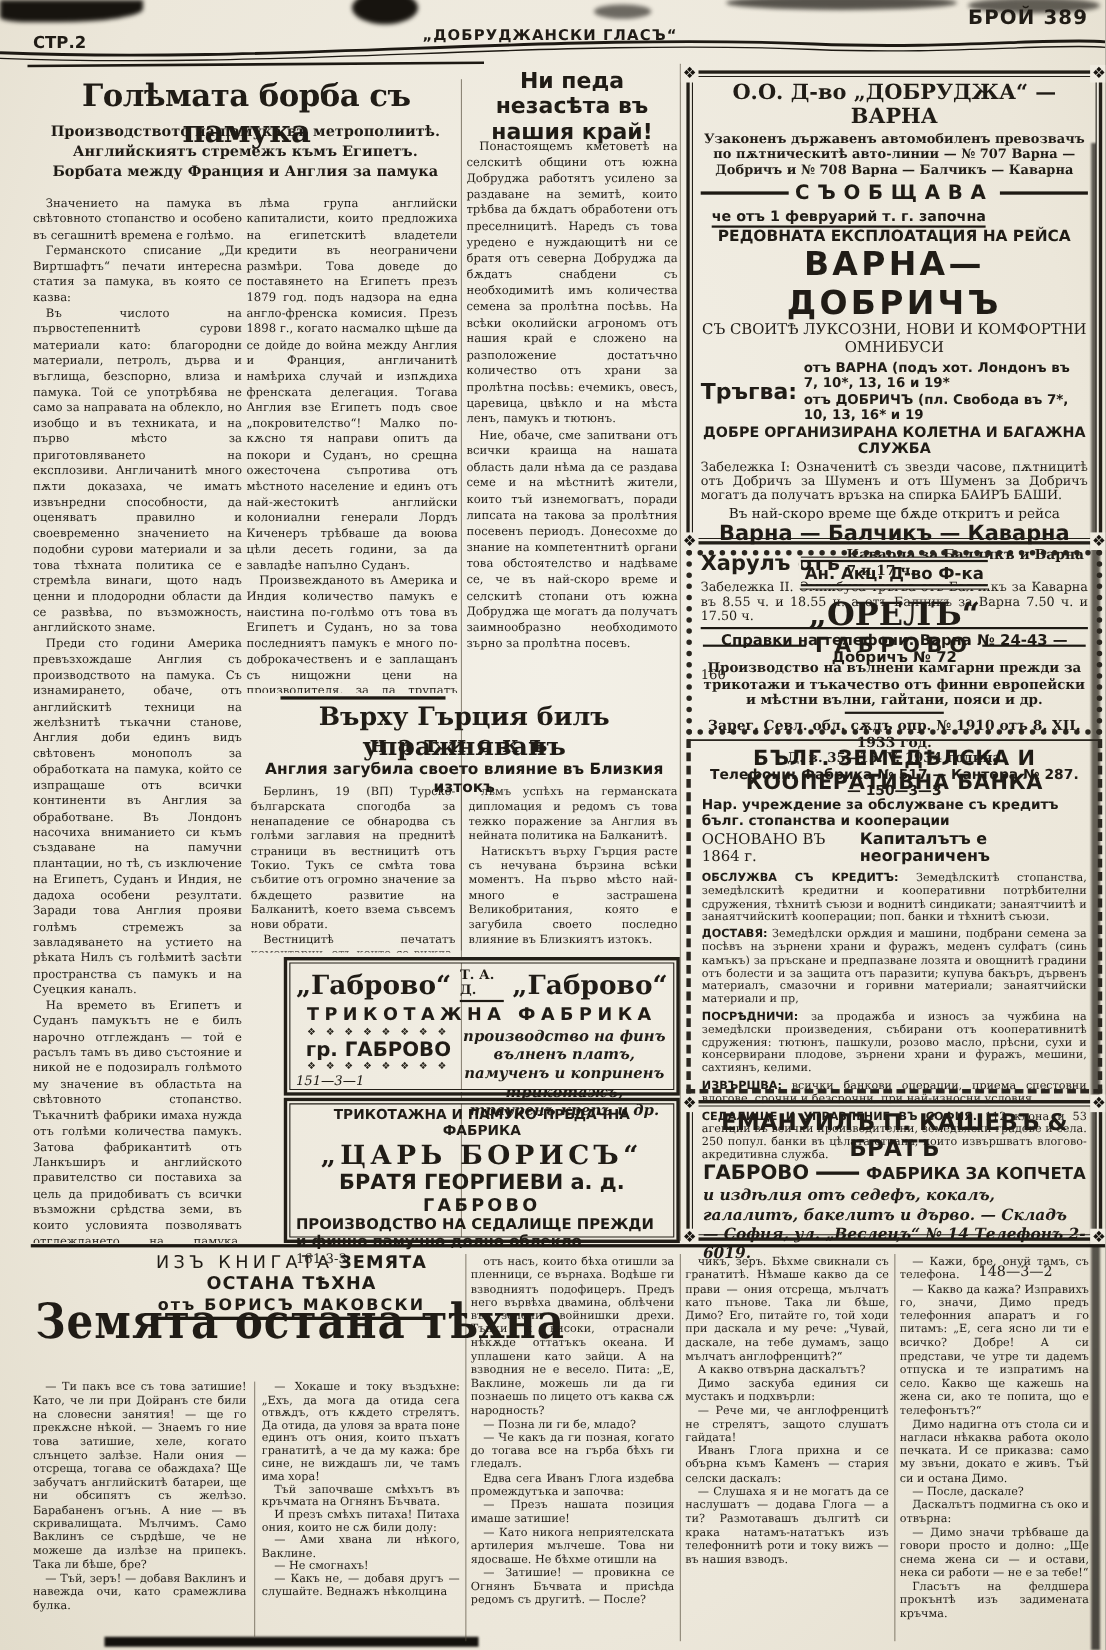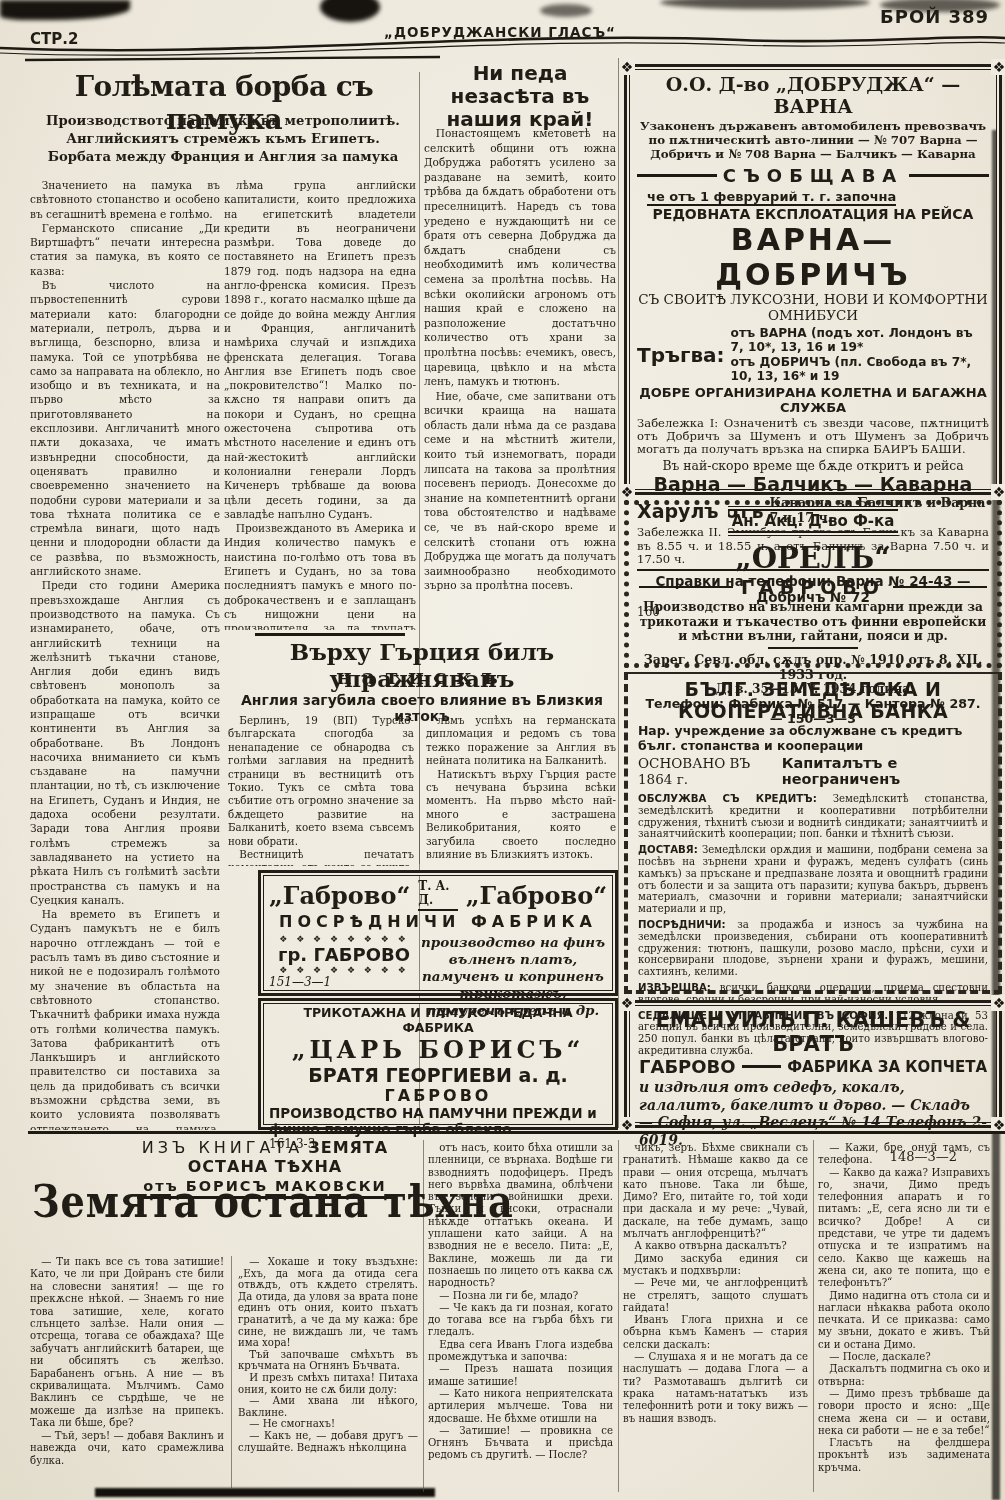--- a/index.html
+++ b/index.html
@@ -86,38 +86,38 @@
       <p>Натискътъ върху Гърция расте съ нечувана бързина всѣки моментъ. На първо мѣсто най-много е застрашена Великобритания, която е загубила своето последно влияние въ Близкиятъ изтокъ.</p>
     </div>
   <div class="vrule" style="left:419px;top:712px;height:152px;"></div>
 
   <div class="abs ad-frame" style="left:258px;top:870px;width:360px;height:126px;padding:6px 8px;">
     <div class="flexrow" style="justify-content:center;gap:8px;">
       <span class="b" style="font-size:24px;">„Габрово“</span>
       <span class="b" style="font-size:12px;border-bottom:2px solid #1d1913;padding-bottom:2px;">Т. А. Д.</span>
       <span class="b" style="font-size:24px;">„Габрово“</span>
     </div>
-    <div class="sans b c" style="font-size:16px;letter-spacing:5px;margin-top:1px;">ПОСРѢДНИЧИ ФАБРИКА</div>
+    <div class="sans b c" style="font-size:16px;letter-spacing:5px;margin-top:1px;">ТРИКОТАЖНА ФАБРИКА</div>
     <div class="flexrow" style="align-items:flex-start;margin-top:3px;">
       <div style="width:150px;text-align:center;">
         <div class="orn" style="font-size:9px;">❖ ❖ ❖ ❖ ❖ ❖ ❖ ❖</div>
         <div class="sans b" style="font-size:18px;">гр. ГАБРОВО</div>
         <div class="orn" style="font-size:9px;">❖ ❖ ❖ ❖ ❖ ❖ ❖ ❖</div>
         <div style="font-size:12px;text-align:left;font-style:italic;">151—3—1</div>
       </div>
       <div class="b" style="flex:1;font-style:italic;font-size:13.5px;line-height:1.25;text-align:center;">производство на финъ вълненъ платъ, памученъ и коприненъ трикотажъ, трауренъ крепъ и др.</div>
     </div>
   </div>
 
   <div class="abs ad-frame" style="left:258px;top:998px;width:360px;height:132px;padding:4px 8px;">
     <div class="sans b c" style="font-size:12.5px;">ТРИКОТАЖНА И ПАМУКО-ПРЕДАЧНА ФАБРИКА</div>
     <div class="b c" style="font-size:24px;letter-spacing:4px;">„ЦАРЬ БОРИСЪ“</div>
     <div class="sans b c" style="font-size:19px;">БРАТЯ ГЕОРГИЕВИ а. д.</div>
     <div class="sans b c" style="font-size:16px;letter-spacing:3px;">ГАБРОВО</div>
-    <div class="sans" style="font-size:13.5px;font-weight:bold;line-height:1.2;">ПРОИЗВОДСТВО НА ПАМУЧНИ ПРЕЖДИ и финно памучно гърба облекло</div>
+    <div class="sans" style="font-size:13.5px;font-weight:bold;line-height:1.2;">ПРОИЗВОДСТВО НА СЕДАЛИЩЕ ПРЕЖДИ и финно памучно долно облекло</div>
     <div style="font-size:12px;">161-3-3</div>
   </div>
 
   <div class="abs ad-frame" style="left:624px;top:64px;width:378px;height:431px;padding:6px 10px;">
     <span class="corner" style="left:-8px;top:-8px;">❖</span>
     <span class="corner" style="right:-8px;top:-8px;">❖</span>
     <span class="corner" style="left:-8px;bottom:-8px;">❖</span>
     <span class="corner" style="right:-8px;bottom:-8px;">❖</span>
     <div class="b c" style="font-size:19px;">О.О. Д-во „ДОБРУДЖА“ — ВАРНА</div>
     <div class="b c" style="font-size:11.8px;line-height:1.2;margin-top:2px;">Узаконенъ държавенъ автомобиленъ превозвачъ по пѫтническитѣ авто-линии — № 707 Варна — Добричъ и № 708 Варна — Балчикъ — Каварна</div>
@@ -241,17 +241,17 @@
       <p>— Рече ми, че англофренцитѣ не стрелятъ, защото слушатъ гайдата!</p>
       <p>Иванъ Глога прихна и се обърна къмъ Каменъ — стария селски даскалъ:</p>
       <p>— Слушаха я и не могатъ да се наслушатъ — додава Глога — а ти? Размотавашъ дългитѣ си крака натамъ-нататъкъ изъ телефоннитѣ роти и току вижъ — въ нашия взводъ.</p>
     </div>
   <div class="abs just" style="left:818px;top:1142px;width:172px;height:352px;font-size:10.2px;line-height:12.3px;overflow:hidden;">
       <p>— Кажи, бре, онуй тамъ, съ телефона.</p>
       <p>— Какво да кажа? Изправихъ го, значи, Димо предъ телефонния апаратъ и го питамъ: „Е, сега ясно ли ти е всичко? Добре! А си представи, че утре ти дадемъ отпуска и те изпратимъ на село. Какво ще кажешь на жена си, ако те попита, що е телефонътъ?“</p>
       <p>Димо надигна отъ стола си и нагласи нѣкаква работа около печката. И се приказва: само му звъни, докато е живъ. Тъй си и остана Димо.</p>
       <p>— После, даскале?</p>
       <p>Даскалътъ подмигна съ око и отвърна:</p>
-      <p>— Димо презъ трѣбваше да говори просто и ясно: „Ще снема жена си — и остави, нека си работи — не е за тебе!“</p>
+      <p>— Димо значи трѣбваше да говори просто и долно: „Ще снема жена си — и остави, нека си работи — не е за тебе!“</p>
       <p>Гласътъ на фелдшера прокънтѣ изъ задимената кръчма.</p>
     </div>
 
 </div>
 
 </body></html>

